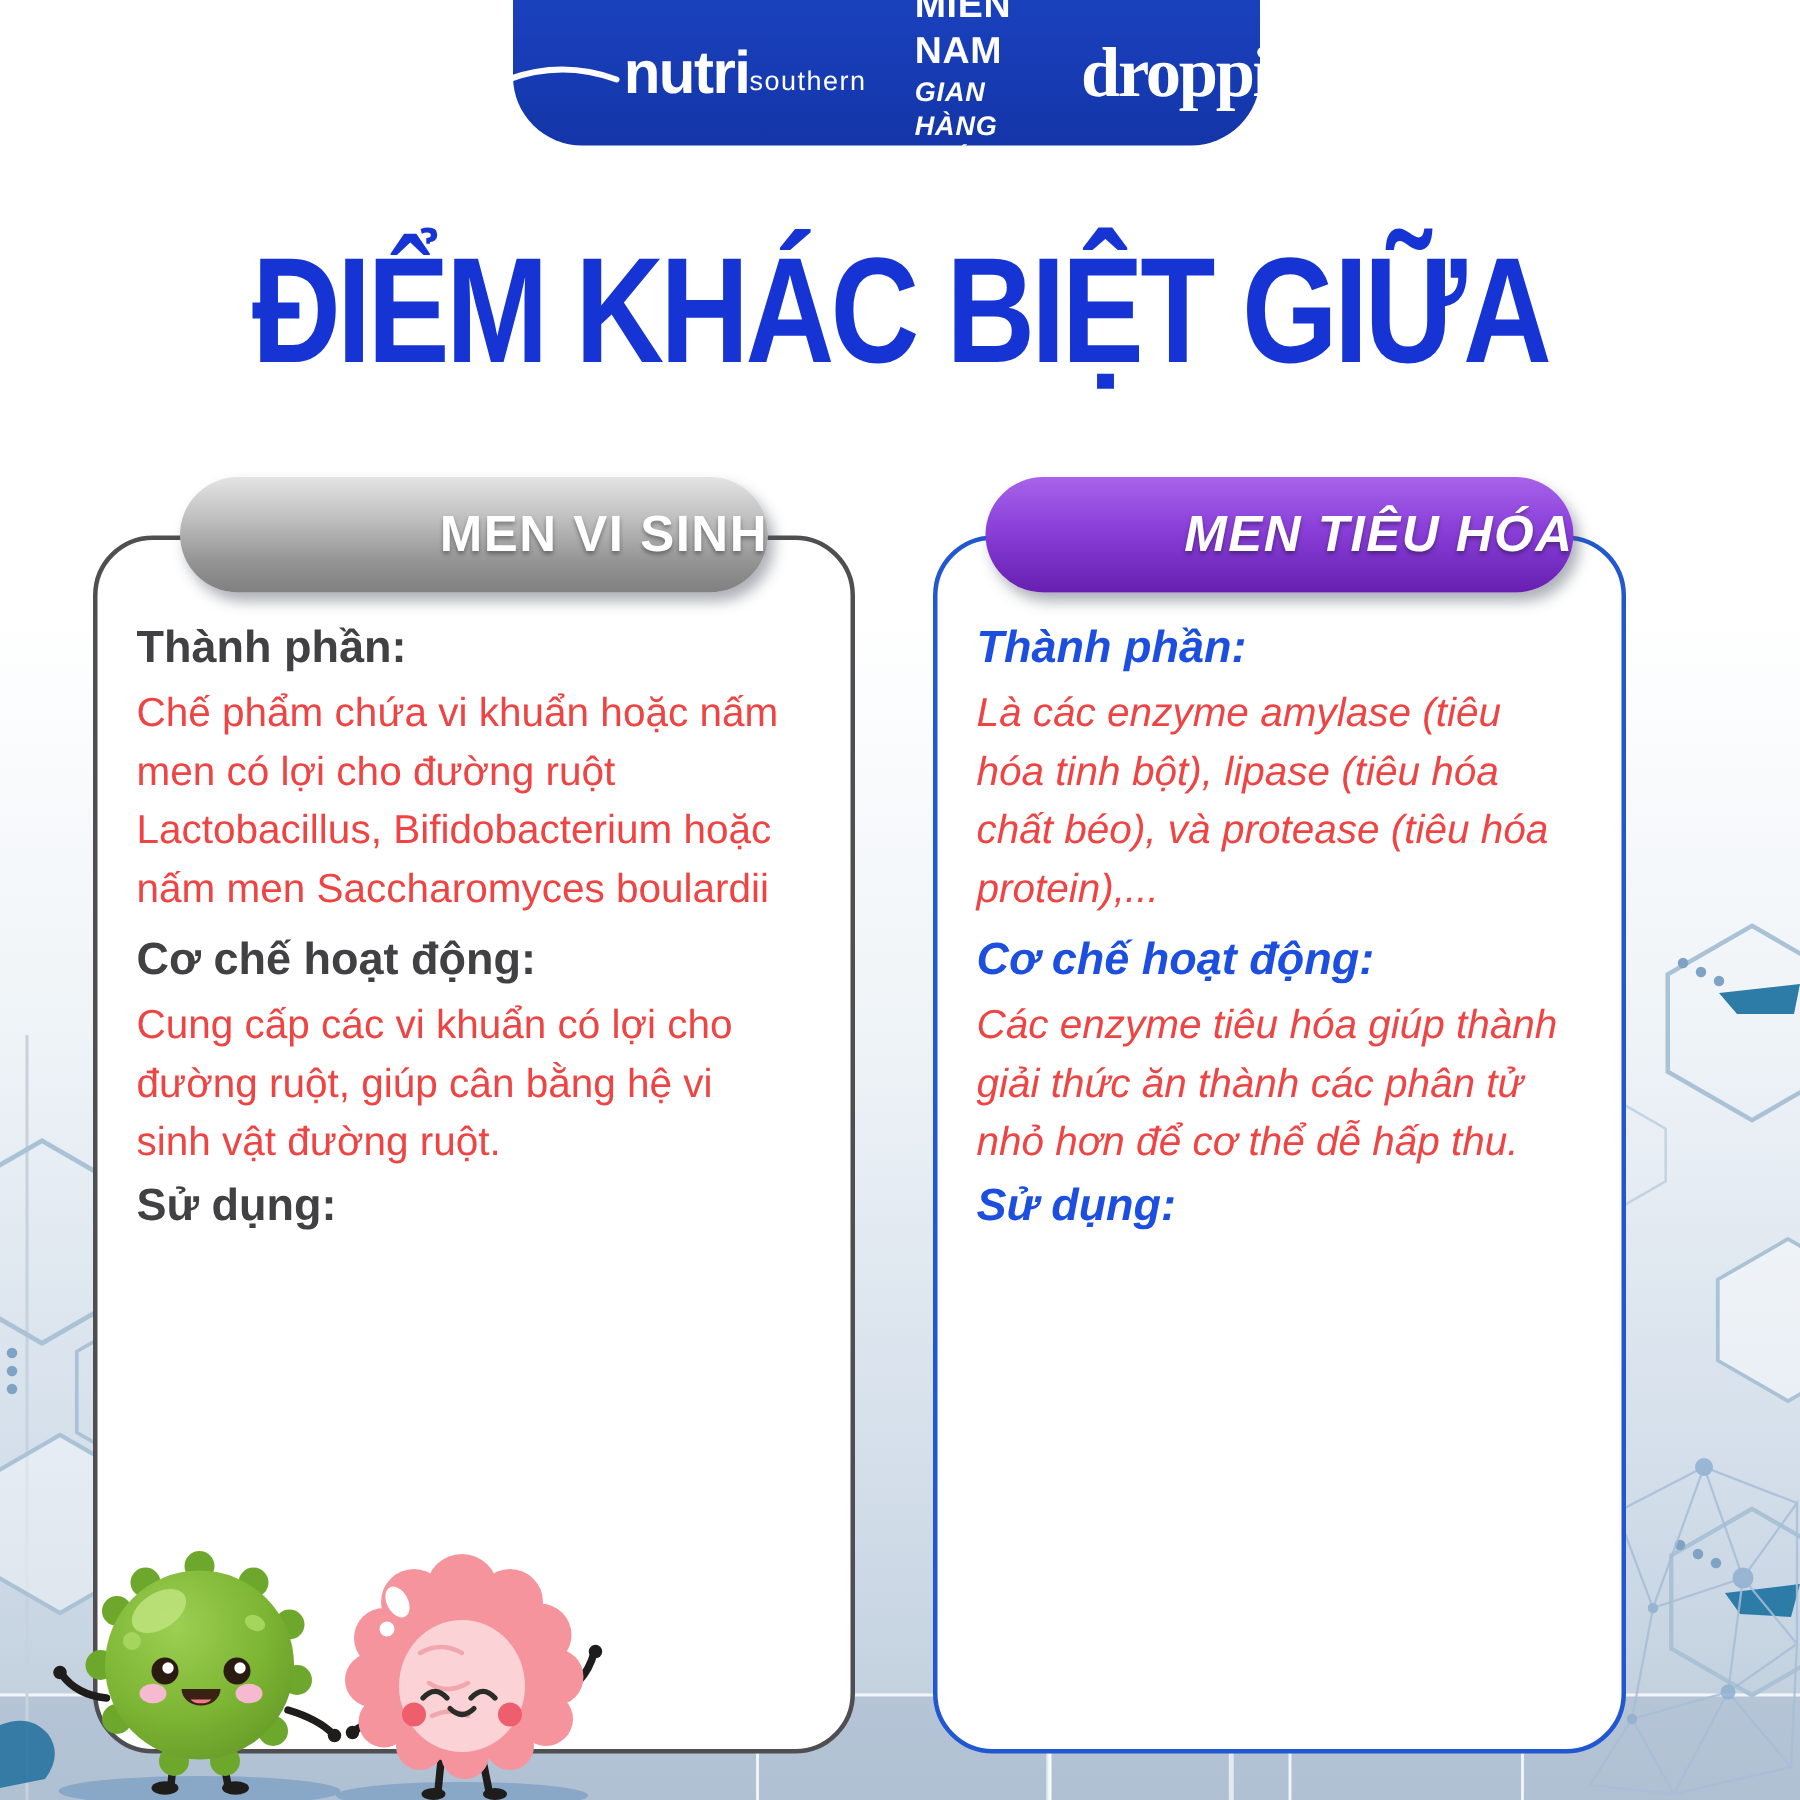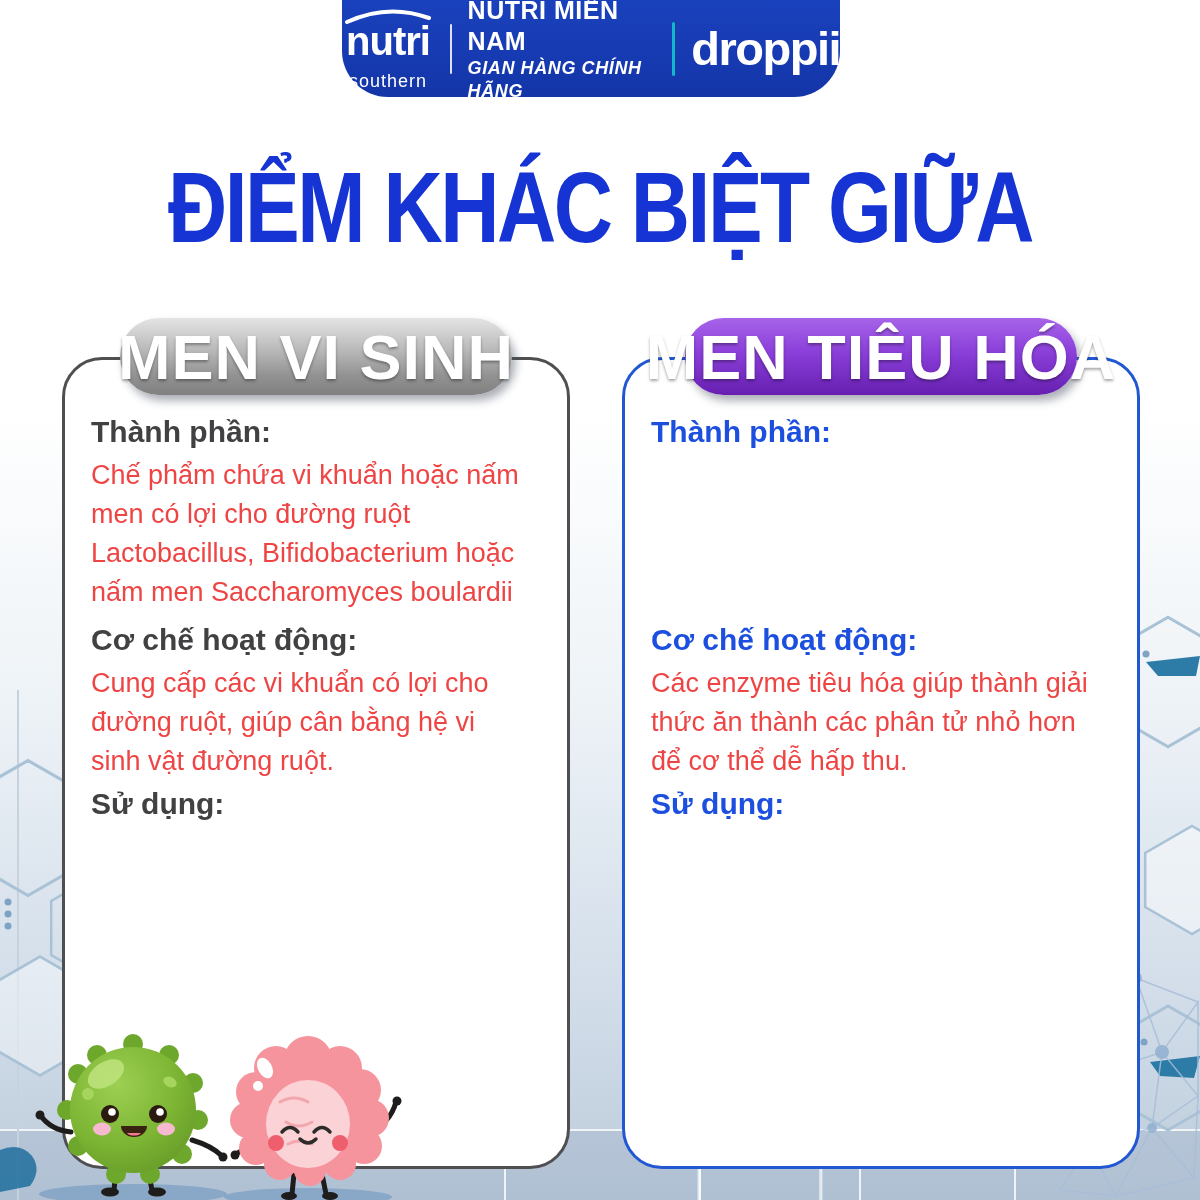--- a/index.html
+++ b/index.html
@@ -6,47 +6,47 @@
   body{font-family:"Liberation Sans","DejaVu Sans",sans-serif;}
   .canvas{position:relative;width:1200px;height:1200px;overflow:hidden;
     background:linear-gradient(180deg,#ffffff 0%,#ffffff 34%,#eef3f7 58%,#d3deea 82%,#bccbda 100%);}
   .bg-decor{position:absolute;inset:0;width:1200px;height:1200px;}
 
   
   .topbar{position:absolute;left:342px;top:0;width:498px;height:97px;
     background:linear-gradient(180deg,#1a41bd 0%,#1335a8 100%);
     border-radius:0 0 46px 46px;display:flex;align-items:center;justify-content:center;
     gap:16px;color:#fff;z-index:5;}
-  .nutri{display:flex;flex-direction:column;align-items:center;line-height:1;}
+  .nutri{display:flex;flex-direction:row;align-items:center;line-height:1;}
   .nutri .arc{display:block;margin-bottom:-4px;}
   .nutri .word{font-size:40px;font-weight:bold;letter-spacing:-1px;}
   .nutri .sub{font-size:18px;letter-spacing:1px;margin-top:11px;}
   .vline-thin{width:2px;height:50px;background:rgba(255,255,255,.85);border-radius:1px;}
   .store{display:flex;flex-direction:column;line-height:1.25;}
   .store .l1{font-size:25px;font-weight:bold;letter-spacing:.5px;}
   .store .l2{font-size:18px;font-weight:bold;letter-spacing:.6px;font-style:italic;}
   .vline-teal{width:4px;height:54px;background:#14b7c7;border-radius:2px;}
-  .droppii{font-size:47px;font-weight:bold;letter-spacing:-1.5px;}
+  .droppii{font-size:47px;font-weight:bold;letter-spacing:-1.5px;font-family:Liberation Serif, serif;}
 
   
   .title{position:absolute;left:0;top:150px;width:1200px;margin:0;text-align:center;
     font-size:100px;font-weight:bold;color:#1634d4;letter-spacing:-3px;
     transform:scaleX(.82);transform-origin:center;white-space:nowrap;z-index:4;}
 
   
   .col{position:absolute;top:357px;height:812px;z-index:3;}
   .col-left{left:62px;width:508px;}
-  .col-right{left:622px;width:518px;}
+  .col-right{left:622px;width:462px;font-style:italic;}
   .card{position:absolute;inset:0;background:#fff;border-radius:40px;
     padding:54px 36px 18px 26px;box-sizing:border-box;}
   .col-left .card{border:3px solid #4f4f51;}
   .col-right .card{border:3px solid #2257d2;}
   .pill{position:absolute;top:-39px;left:50%;transform:translateX(-50%);
-    width:392px;height:77px;border-radius:39px;display:flex;align-items:center;justify-content:center;
-    color:#fff;font-size:63px;font-weight:bold;letter-spacing:1px;white-space:nowrap;
+    width:392px;height:77px;border-radius:39px;display:flex;align-items:center;justify-content:flex-end;
+    color:#fff;font-size:34px;font-weight:bold;letter-spacing:1px;white-space:nowrap;
     text-shadow:0 2px 3px rgba(0,0,0,.35);box-shadow:4px 6px 9px rgba(70,80,95,.45);z-index:6;}
   .pill-gray{background:linear-gradient(180deg,#e4e4e4 0%,#bdbdbd 38%,#929292 75%,#808080 100%);}
   .pill-purple{background:linear-gradient(180deg,#a763e9 0%,#8a3fd9 45%,#661fb0 100%);}
 
   .sec{margin:0;}
   .sec.s1{min-height:208px;}
   .sec.s2{min-height:164px;}
   .sec-heading{margin:0 0 6px 0;font-size:30px;line-height:1.2;font-weight:bold;color:#414042;}
   .col-right .sec-heading{color:#1c4fdf;}
   .sec-body{margin:0;font-size:27px;line-height:1.45;color:#ef4444;white-space:pre-line;}
@@ -156,20 +156,21 @@
     </div>
   </section>
 
   <section class="col col-right">
     <div class="pill pill-purple">
       <span>MEN TIÊU HÓA</span>
     </div>
     <div class="card">
       <div class="sec s1">
         <h3 class="sec-heading">Thành phần:</h3>
+        <p class="sec-body">Là các enzyme amylase (tiêu hóa tinh bột), lipase (tiêu hóa chất béo), và protease (tiêu hóa protein),...</p>
       </div>
       <div class="sec s2">
         <h3 class="sec-heading">Cơ chế hoạt động:</h3>
         <p class="sec-body">Các enzyme tiêu hóa giúp thành giải thức ăn thành các phân tử nhỏ hơn để cơ thể dễ hấp thu.</p>
       </div>
       <div class="sec s3">
         <h3 class="sec-heading">Sử dụng:</h3>
       </div>
     </div>
   </section>

